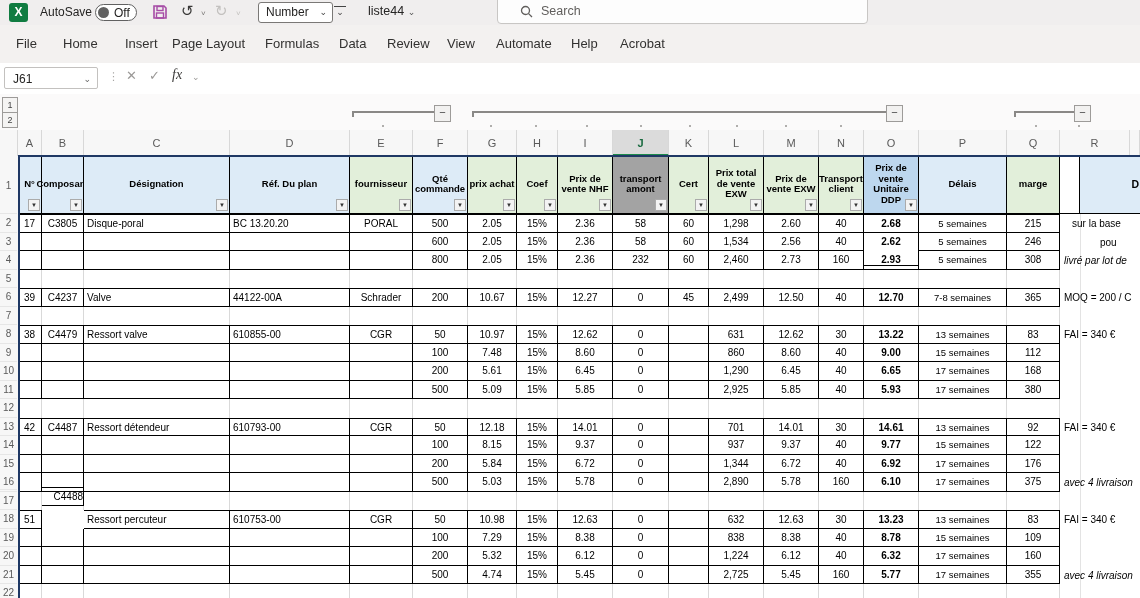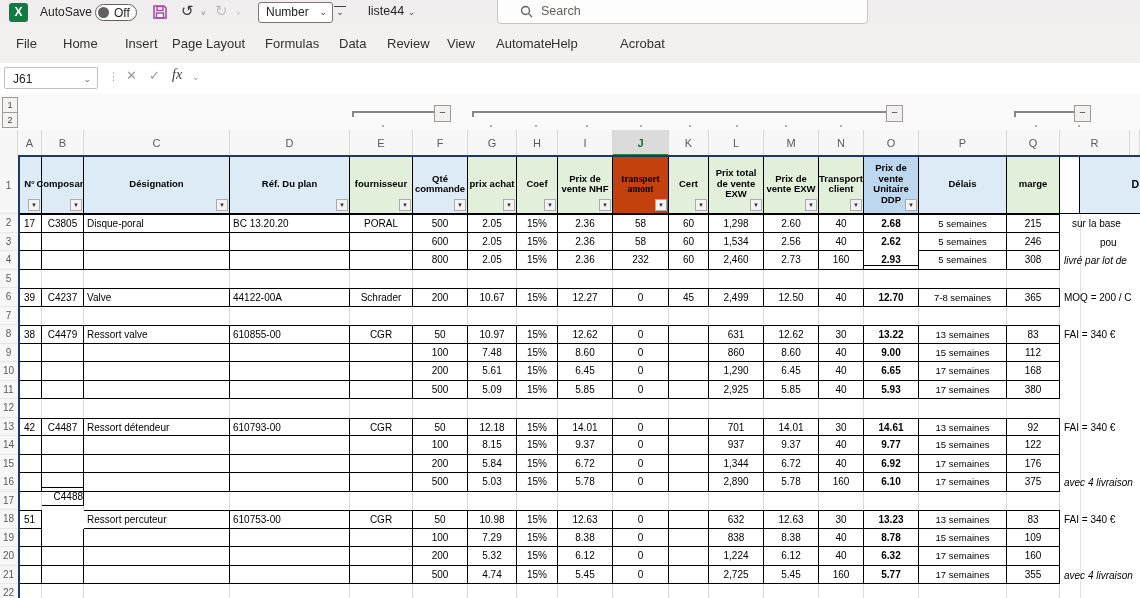--- a/index.html
+++ b/index.html
@@ -112,21 +112,21 @@
   <div class="ribbontabs" id="ribbonTabs">
       <div class="rtab" style="left: 16px;">File</div>
       <div class="rtab" style="left: 63px;">Home</div>
       <div class="rtab" style="left: 125px;">Insert</div>
       <div class="rtab" style="left: 172px;">Page Layout</div>
       <div class="rtab" style="left: 265px;">Formulas</div>
       <div class="rtab" style="left: 339px;">Data</div>
       <div class="rtab" style="left: 387px;">Review</div>
       <div class="rtab" style="left: 447px;">View</div>
       <div class="rtab" style="left: 496px;">Automate</div>
-      <div class="rtab" style="left: 551px;">Help</div>
+      <div class="rtab" style="left: 571px;">Help</div>
       <div class="rtab" style="left: 620px;">Acrobat</div>
     </div>
 
   <div class="formulabar">
     <div class="namebox">
       <span>J61</span>
       <span class="chev">⌄</span>
     </div>
     <span class="fdots">⋮</span>
     <span class="fbtn" style="left:126px">✕</span>
@@ -237,21 +237,21 @@
           <div class="filterbtn">▼</div>
         </div>
         <div class="hcell" style="left: 517px; top: 63px; width: 41px; height: 57px; background: rgb(226, 239, 218);">
           <span>Coef</span>
           <div class="filterbtn">▼</div>
         </div>
         <div class="hcell" style="left: 558px; top: 63px; width: 55px; height: 57px; background: rgb(226, 239, 218);">
           <span>Prix de vente NHF</span>
           <div class="filterbtn">▼</div>
         </div>
-        <div class="hcell" style="left: 613px; top: 63px; width: 56px; height: 57px; background: #c2410c; font-family: Liberation Serif, serif;">
+        <div class="hcell" style="left: 613px; top: 63px; width: 56px; height: 57px; background: #a3a3a3;">
           <span>transport amont</span>
           <div class="filterbtn">▼</div>
         </div>
         <div class="hcell" style="left: 669px; top: 63px; width: 40px; height: 57px; background: rgb(226, 239, 218);">
           <span>Cert</span>
           <div class="filterbtn">▼</div>
         </div>
         <div class="hcell" style="left: 709px; top: 63px; width: 55px; height: 57px; background: rgb(226, 239, 218);">
           <span>Prix total de vente EXW</span>
           <div class="filterbtn">▼</div>

